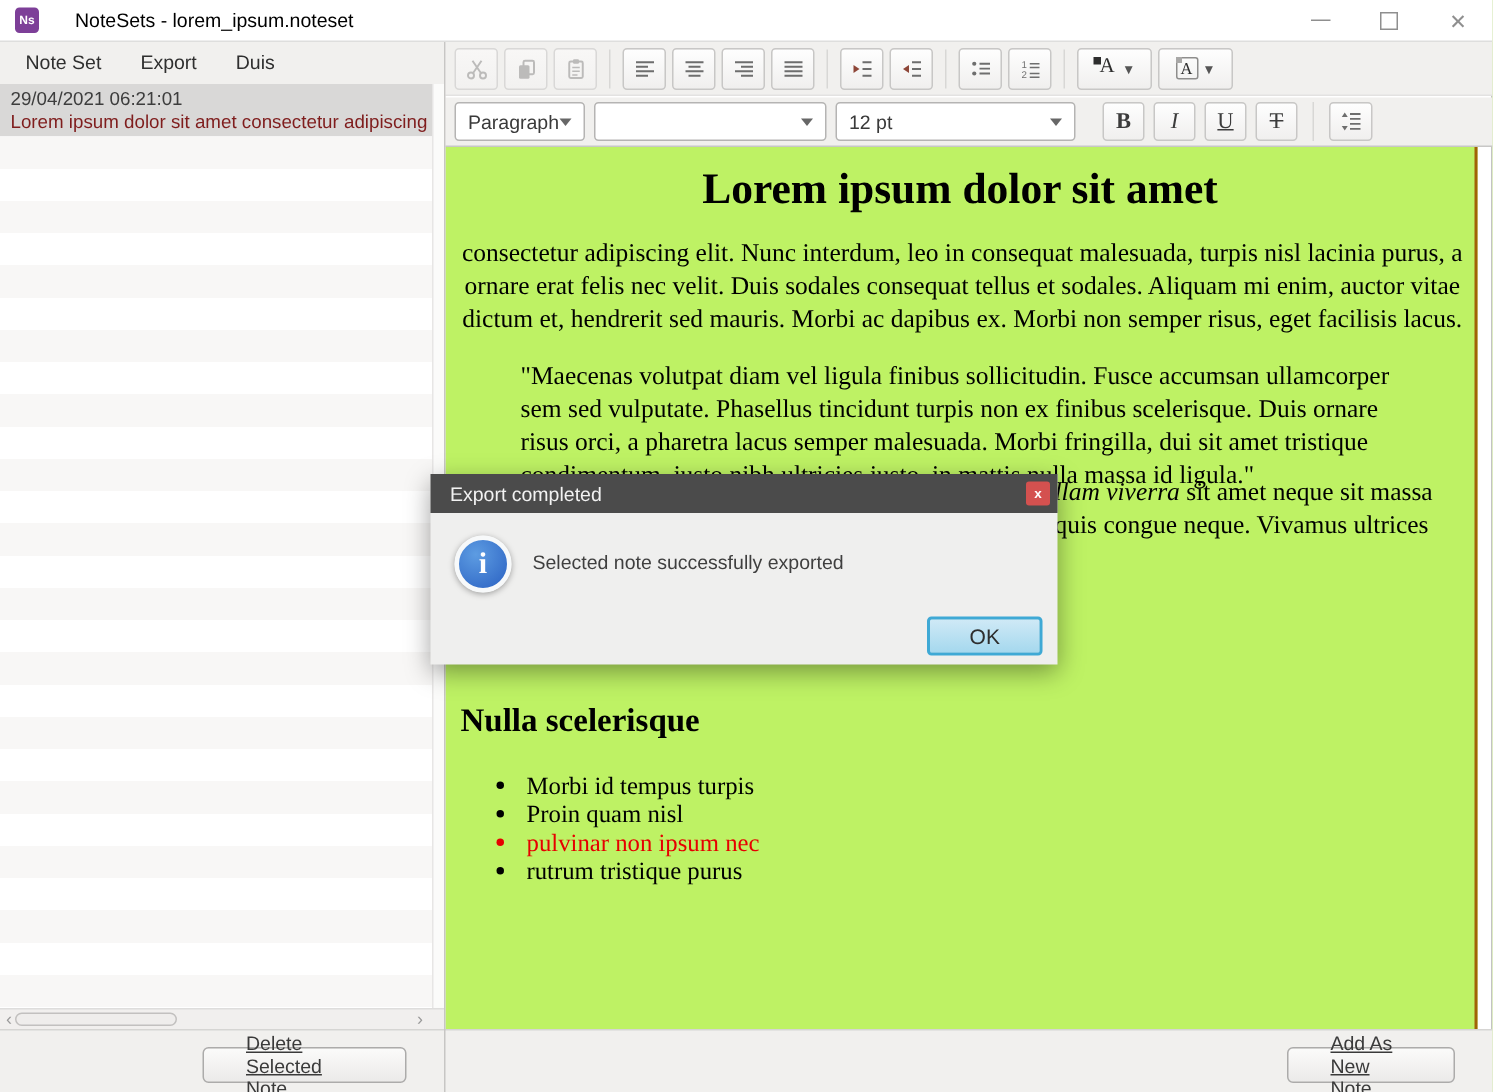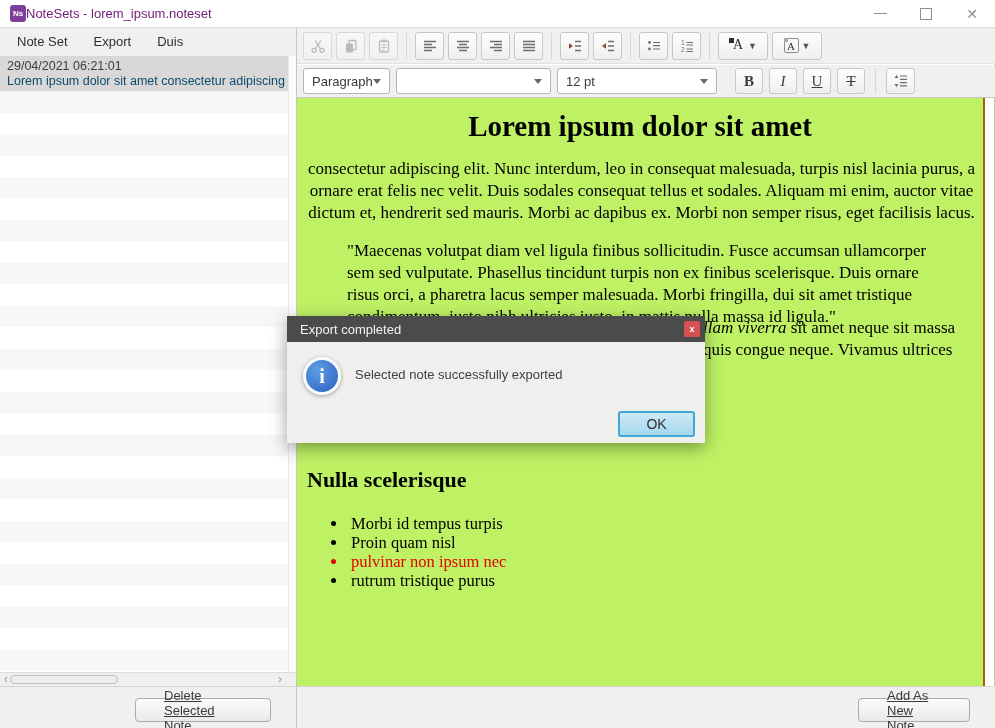--- a/index.html
+++ b/index.html
@@ -3,36 +3,36 @@
 <meta charset="utf-8">
 <style>
   * { margin:0; padding:0; box-sizing:border-box; }
   html,body { width:995px; height:728px; }
   body { font-family:"Liberation Sans","DejaVu Sans",sans-serif; background:#ffffff; position:relative; overflow:hidden; }
   .window { position:absolute; inset:0; outline:1px solid #c3c3c3; outline-offset:-1px; background:#fff; }
 
   
   .titlebar { position:absolute; left:0; top:0; width:995px; height:28px; background:#ffffff; border-bottom:1px solid #dededd; display:flex; align-items:center; }
   .app-icon { width:16px; height:17px; margin-left:10px; background:#7d3f98; border-radius:3px; color:#fff; font-size:8px; font-weight:bold; display:flex; align-items:center; justify-content:center; }
-  .win-title { margin-left:0; font-size:13px; color:#701a75; }
+  .win-title { margin-left:24px; font-size:13px; color:#000000; }
   .win-controls { margin-left:auto; display:flex; align-items:center; height:100%; }
   .win-btn { width:46px; height:100%; display:flex; align-items:center; justify-content:center; color:#8f8f8f; }
   .glyph-min { width:13px; height:1px; background:#8f8f8f; }
   .glyph-max { width:12px; height:12px; border:1px solid #8f8f8f; }
   .glyph-close { font-size:14px; line-height:1; color:#8f8f8f; }
 
   
   .menubar { position:absolute; left:0; top:28px; width:296px; height:28px; background:#f1f0ee; display:flex; align-items:center; padding-left:4px; }
   .menu-item { font-size:13px; color:#2f2f2f; padding:0 13px; line-height:28px; }
   .v-divider { position:absolute; left:296px; top:28px; width:1px; height:700px; background:#c7c6c4; z-index:5; }
 
   .note-list { position:absolute; left:0; top:56px; width:288px; height:616px; background:#fff; }
   .note-selected { height:35px; background:#d9d8d7; padding:2px 7px; overflow:hidden; }
   .note-ts { font-size:12.5px; color:#3d3d3d; line-height:16px; white-space:nowrap; }
-  .note-preview { font-size:12.5px; color:#0c4a6e; line-height:15px; white-space:nowrap;text-align:right; }
+  .note-preview { font-size:12.5px; color:#7f1d1d; line-height:15px; white-space:nowrap;text-align:right; }
   .note-stripes { height:581px;
     background:repeating-linear-gradient(180deg,#f8f7f6 0px,#f8f7f6 21.5px,#ffffff 21.5px,#ffffff 43px); }
   .vscroll-strip { position:absolute; left:288px; top:56px; width:8px; height:616px; background:#fbfbfa; border-left:1px solid #e7e6e5; }
 
   .hscroll { position:absolute; left:0; top:672px; width:296px; height:14px; background:#f1efee; border-top:1px solid #dedddc; }
   .hs-arrow { position:absolute; top:0; width:12px; height:14px; color:#9a9a9a; font-size:12px; line-height:13px; text-align:center; }
   .hs-left { left:0; } .hs-right { right:10px; }
   .hs-thumb { position:absolute; left:10px; top:2px; width:108px; height:9px; background:#efedec; border:1px solid #c2c0bf; border-radius:5px; }
 
   

